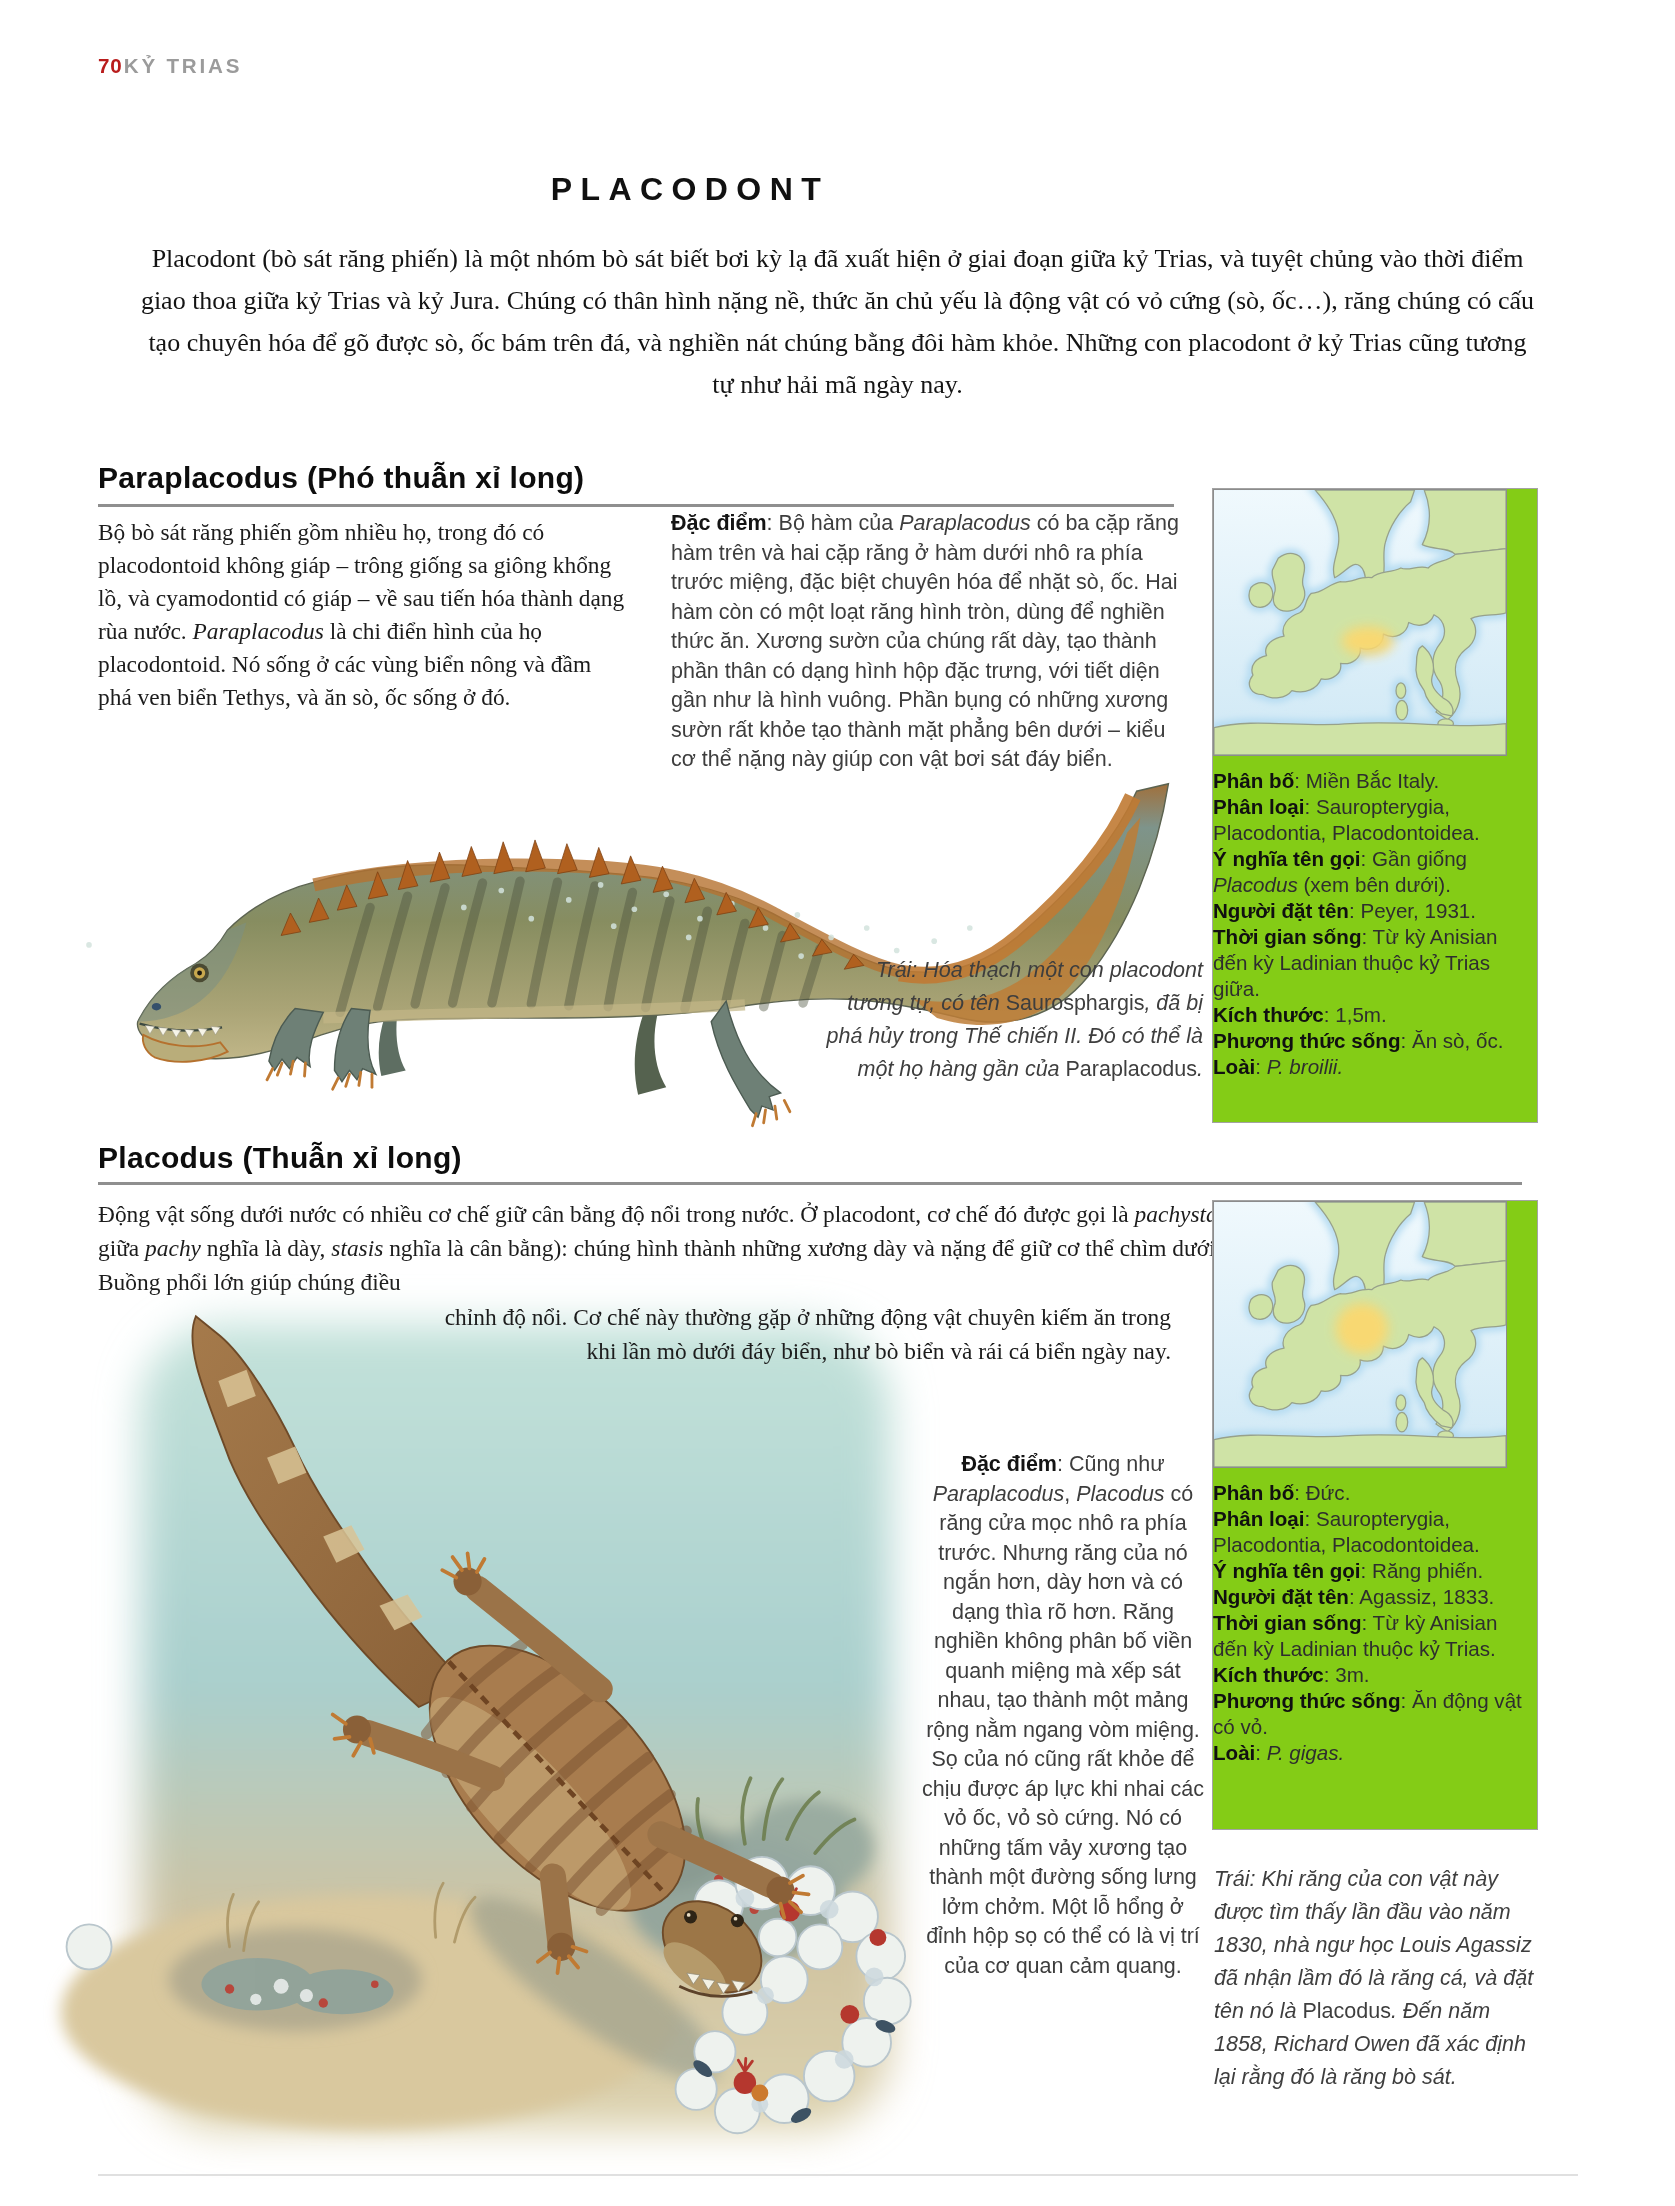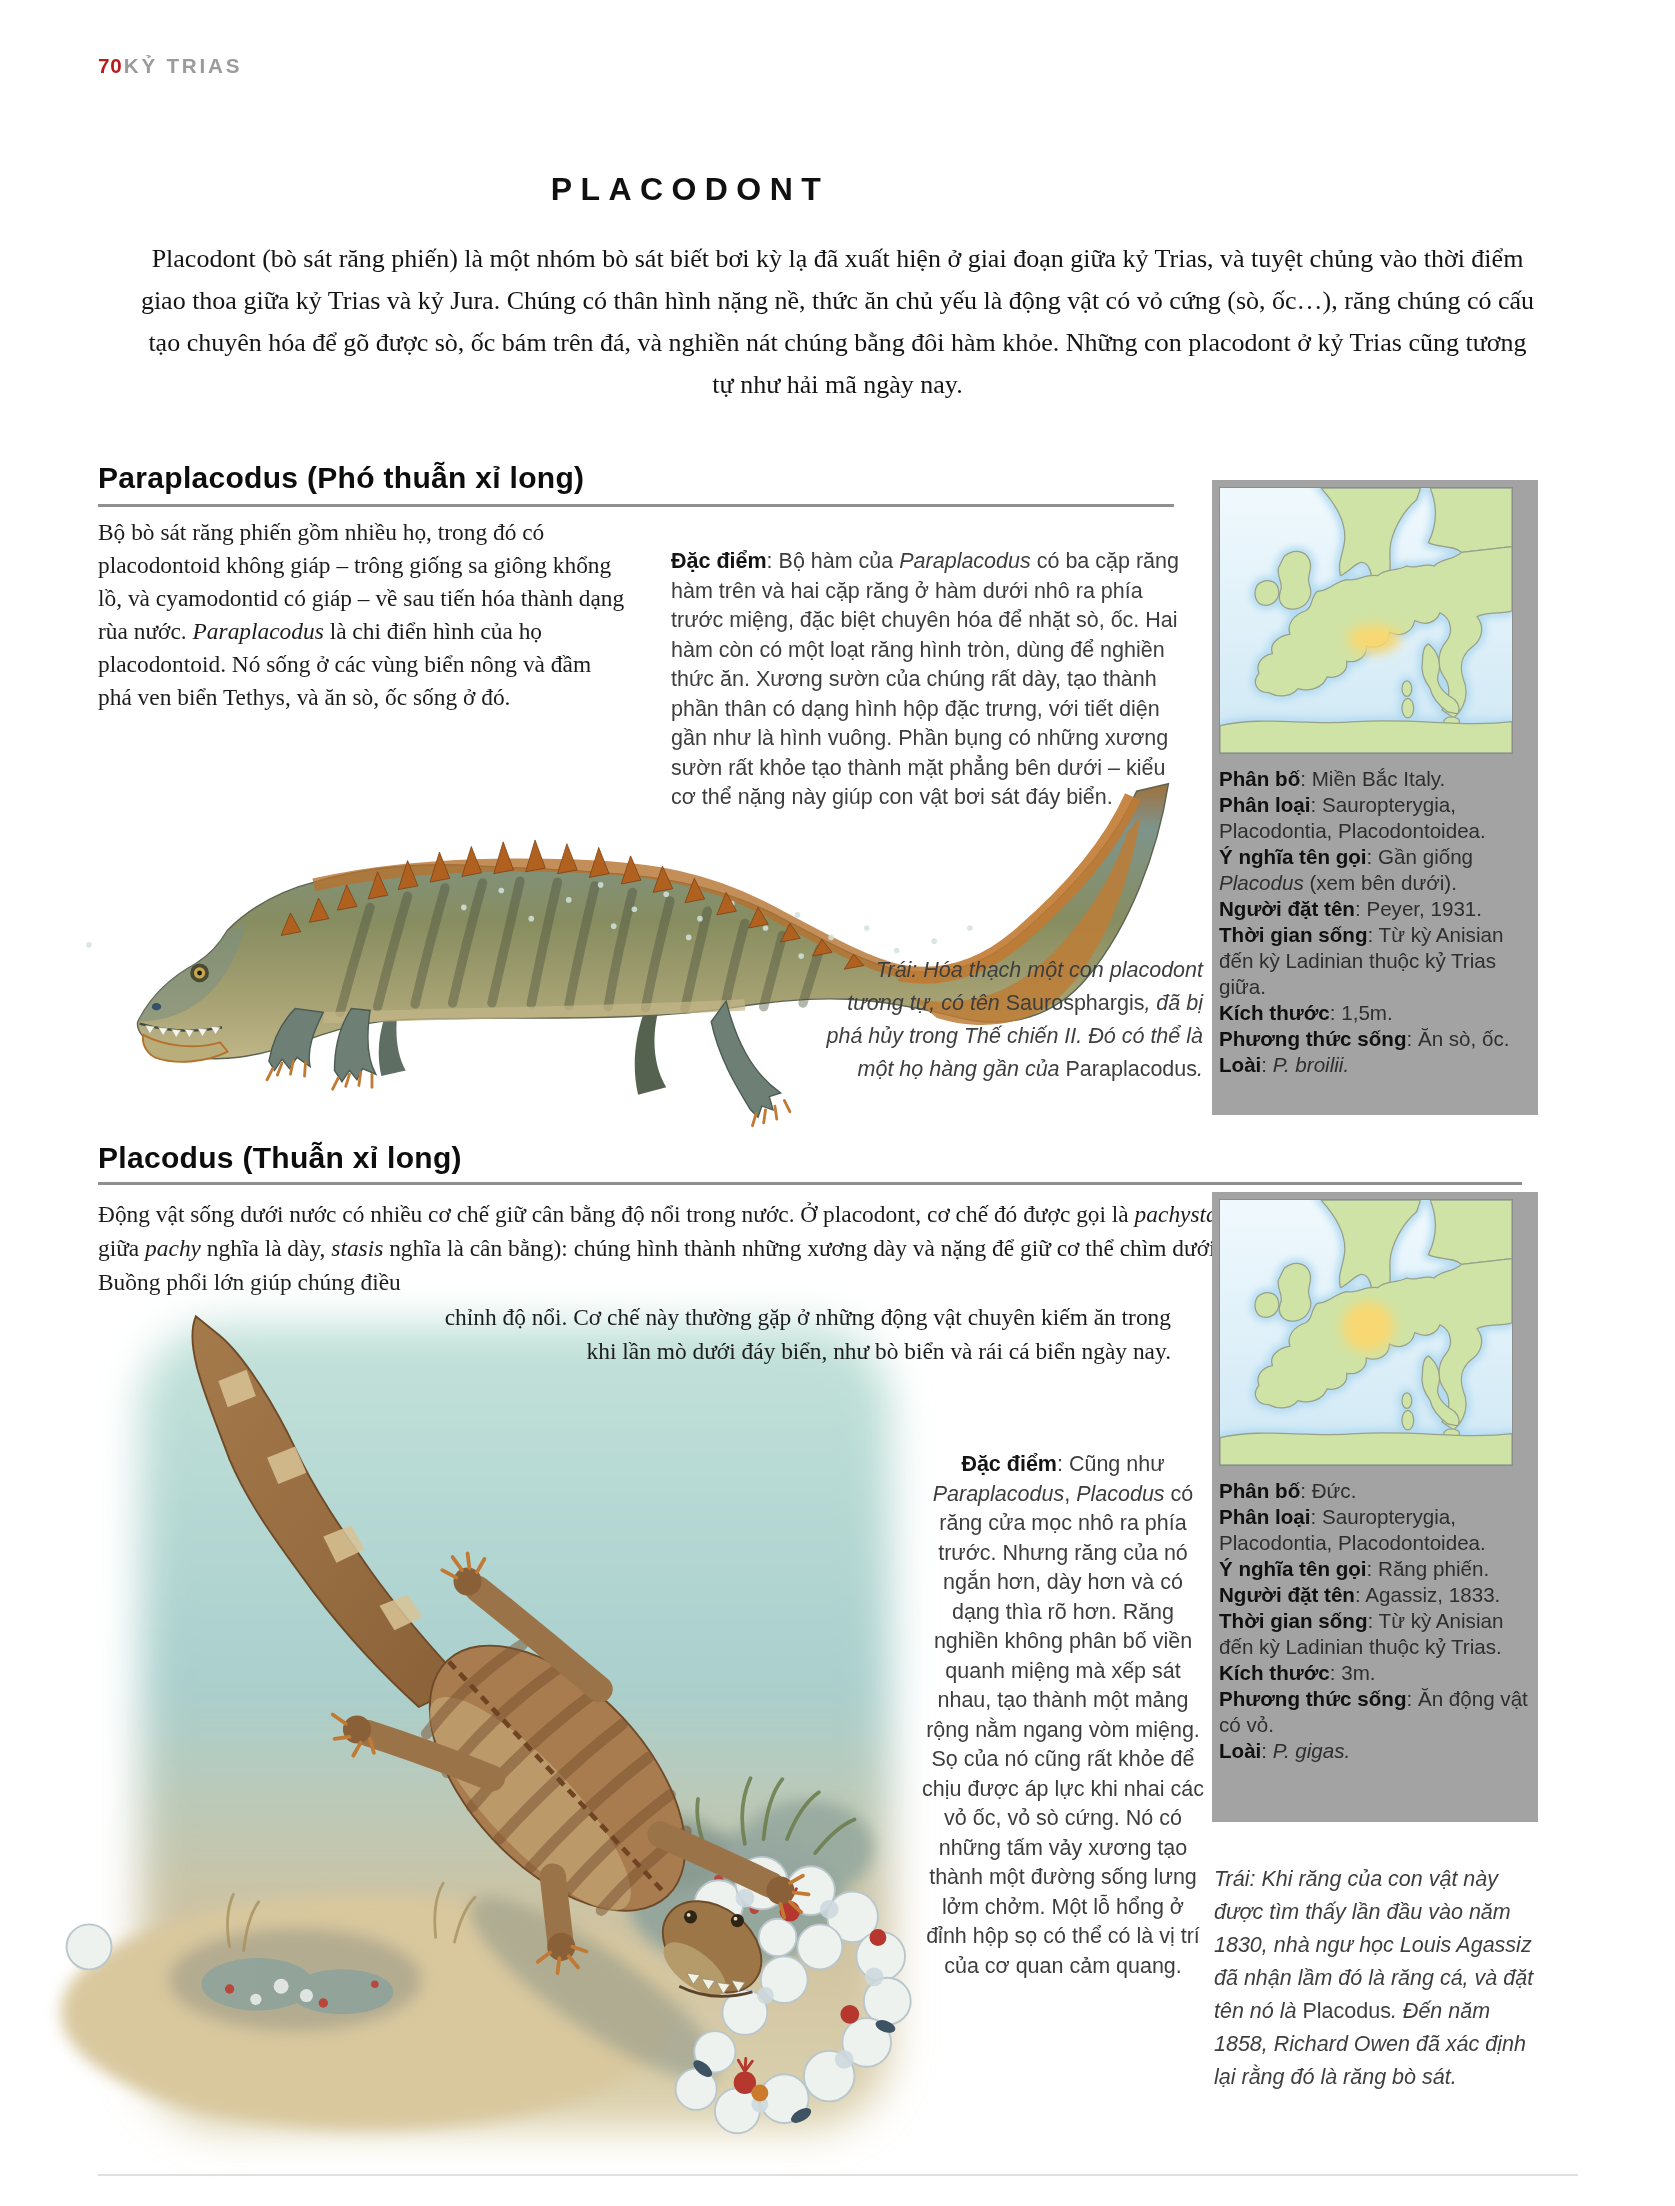--- a/index.html
+++ b/index.html
@@ -26,33 +26,33 @@
   .h1{left:98px;top:461px;}
   .rule1{left:98px;top:504px;width:1076px;}
   .h2{left:98px;top:1141px;}
   .rule2{left:98px;top:1182px;width:1424px;}
 
   
   .body-serif{font-family:"Liberation Serif",serif;font-size:23.4px;line-height:33px;color:#1c1c1c;}
   .col-left{left:98px;top:516px;width:532px;}
   .traits{font-size:21.5px;line-height:29.5px;color:#3d3d3d;}
   .traits b{color:#141414;}
-  .col-mid{left:671px;top:547px;width:513px;}
+  .col-mid{left:671px;top:509px;width:513px;}
   .s2a{left:98px;top:1197px;width:1237px;font-size:23.4px;line-height:34px;}
   .s2b{left:426px;top:1300px;width:745px;font-size:23.4px;line-height:34px;text-align:right;z-index:3;}
   .traits2{left:920px;top:1450px;width:286px;text-align:center;z-index:3;}
 
   
   .caption{font-style:italic;font-size:21.5px;line-height:33px;color:#3e3e3e;z-index:3;}
   .cap1{left:824px;top:954px;width:379px;text-align:right;}
   .cap2{left:1214px;top:1863px;width:326px;text-align:left;}
   .rm{font-style:normal;}
 
   
-  .factbox{width:326px;border:1.9px solid #a3a3a3;background:#a3a3a3;box-sizing:border-box;padding:6px;z-index:2;}
+  .factbox{width:326px;border:1.9px solid #a3a3a3;background:#84cc16;box-sizing:border-box;padding:0;z-index:2;margin-top:8px;}
   .box1{left:1212px;top:480px;height:635px;}
   .box2{left:1212px;top:1192px;height:630px;}
   .mapframe{width:294px;height:267px;border:1.4px solid #8c8c8c;box-sizing:border-box;overflow:hidden;background:#dff0f9;}
   .mapframe svg{display:block;width:100%;height:100%;}
   .facts{margin-top:12px;font-size:20.6px;line-height:26px;color:#2e2e2e;}
   .fact b{color:#101010;}
 
   .footer-rule{left:98px;top:2174px;width:1480px;height:1.9px;background:#e0e0e0;}
 
   svg{overflow:visible;}

